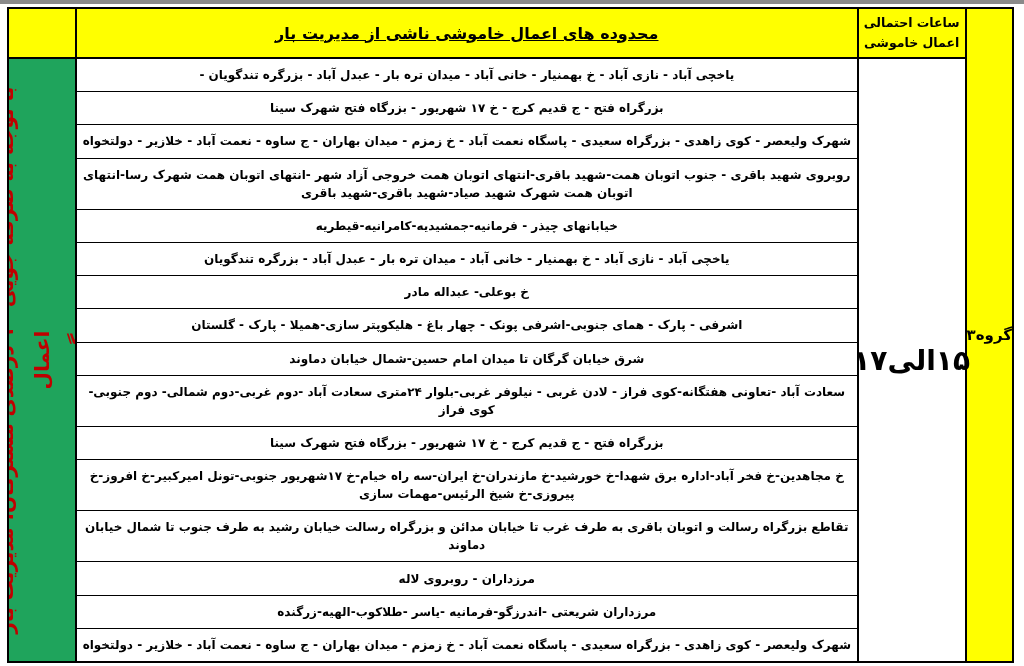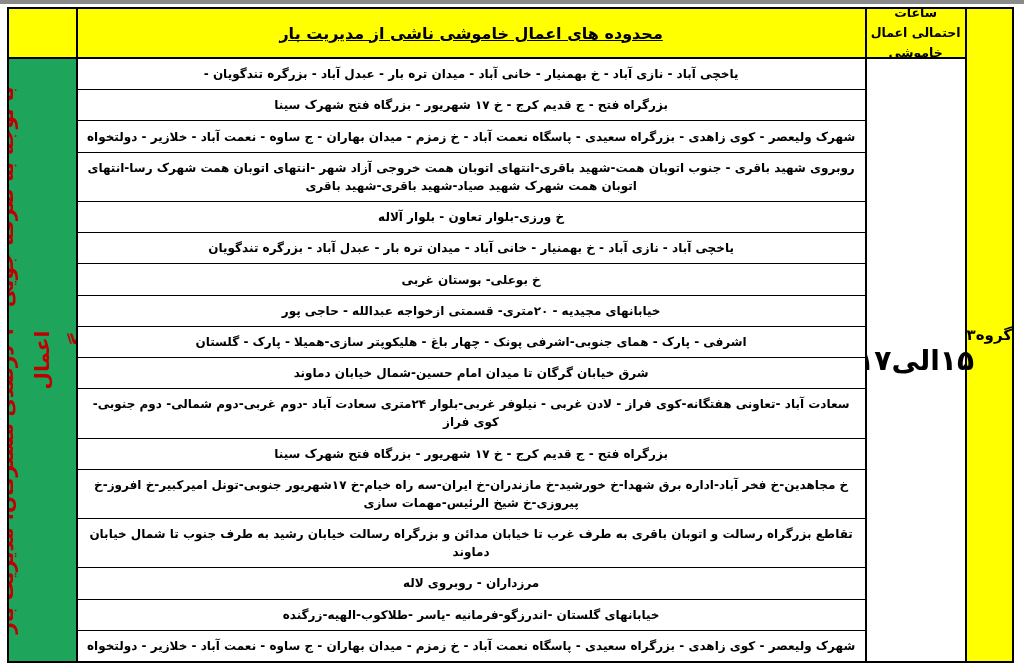--- a/index.html
+++ b/index.html
@@ -22,21 +22,21 @@
     width:1007px;height:656px;
     direction:rtl;
     display:flex;flex-direction:row;
     border:2.5px solid #000;
     box-sizing:border-box;
     background:#fff;
   }
   .col{box-sizing:border-box;display:flex;flex-direction:column;}
   .col:not(:first-child){border-inline-start:2px solid #000;}
   .col-group{width:60px;background:#FFFF00;justify-content:center;}
-  .col-hours{width:100px;}
+  .col-hours{width:108px;}
   .col-main{flex:1 1 auto;min-width:0;}
   .col-notice{width:96px;}
   .cell-header{
     height:50px;flex:0 0 50px;
     background:#FFFF00;
     border-bottom:2px solid #000;
     display:flex;align-items:center;justify-content:center;
     text-align:center;
     box-sizing:border-box;
     padding:2px 4px;
@@ -103,32 +103,31 @@
       <div class="hours-body">۱۵الی۱۷</div>
     </div>
 
     <div class="col col-main">
       <div class="cell-header main-header">محدوده های اعمال خاموشی ناشی از مدیریت بار</div>
       <div class="rows">
           <div class="row">یاخچی آباد - نازی آباد - خ بهمنیار - خانی آباد - میدان تره بار - عبدل آباد - بزرگره تندگویان -</div>
           <div class="row">بزرگراه فتح - ج قدیم کرج - خ ۱۷ شهریور - بزرگاه فتح شهرک سینا</div>
           <div class="row">شهرک ولیعصر - کوی زاهدی - بزرگراه سعیدی - پاسگاه نعمت آباد - خ زمزم - میدان بهاران - ج ساوه - نعمت آباد - خلازیر - دولتخواه</div>
           <div class="row">روبروی شهید باقری - جنوب اتوبان همت-شهید باقری-انتهای اتوبان همت خروجی آزاد شهر -انتهای اتوبان همت شهرک رسا-انتهای اتوبان همت شهرک شهید صیاد-شهید باقری-شهید باقری</div>
-          <div class="row">خ ورزی-بلوار تعاون - بلوار آلاله</div>
+          <div class="row">خیابانهای چیذر - فرمانیه-جمشیدیه-کامرانیه-قیطریه</div>
           <div class="row">یاخچی آباد - نازی آباد - خ بهمنیار - خانی آباد - میدان تره بار - عبدل آباد - بزرگره تندگویان</div>
-          <div class="row">خ بوعلی- بوستان غربی</div>
-          <div class="row">خیابانهای مجیدیه - ۲۰متری- قسمتی ازخواجه عبدالله - حاجی پور</div>
+          <div class="row">خ بوعلی- عبداله مادر</div>
           <div class="row">اشرفی - پارک - همای جنوبی-اشرفی پونک - چهار باغ - هلیکوپتر سازی-همیلا - پارک - گلستان</div>
           <div class="row">شرق خیابان گرگان تا میدان امام حسین-شمال خیابان دماوند</div>
           <div class="row">سعادت آباد -تعاونی هفتگانه-کوی فراز - لادن غربی - نیلوفر غربی-بلوار ۲۴متری سعادت آباد -دوم غربی-دوم شمالی- دوم جنوبی- کوی فراز</div>
           <div class="row">بزرگراه فتح - ج قدیم کرج - خ ۱۷ شهریور - بزرگاه فتح شهرک سینا</div>
           <div class="row">خ مجاهدین-خ فخر آباد-اداره برق شهدا-خ خورشید-خ مازندران-خ ایران-سه راه خیام-خ ۱۷شهریور جنوبی-تونل امیرکبیر-خ افروز-خ پیروزی-خ شیخ الرئیس-مهمات سازی</div>
           <div class="row">تقاطع بزرگراه رسالت و اتوبان باقری به طرف غرب تا خیابان مدائن و بزرگراه رسالت خیابان رشید به طرف جنوب تا شمال خیابان دماوند</div>
           <div class="row">مرزداران - روبروی لاله</div>
-          <div class="row">خیابانهای گلستان -اندرزگو-فرمانیه -یاسر -طلاکوب-الهیه-زرگنده</div>
+          <div class="row">مرزداران شریعتی -اندرزگو-فرمانیه -یاسر -طلاکوب-الهیه-زرگنده</div>
           <div class="row">شهرک ولیعصر - کوی زاهدی - بزرگراه سعیدی - پاسگاه نعمت آباد - خ زمزم - میدان بهاران - ج ساوه - نعمت آباد - خلازیر - دولتخواه</div>
         </div>
     </div>
 
     <div class="col col-notice">
       <div class="cell-header"></div>
       <div class="notice-body">
         <div class="notice-rot">
           <div>با توجه به صرفه جویی ۱۰ درصدی مشترکان، مدیریت بار اعمال</div>
           <div>نگردید.</div>

